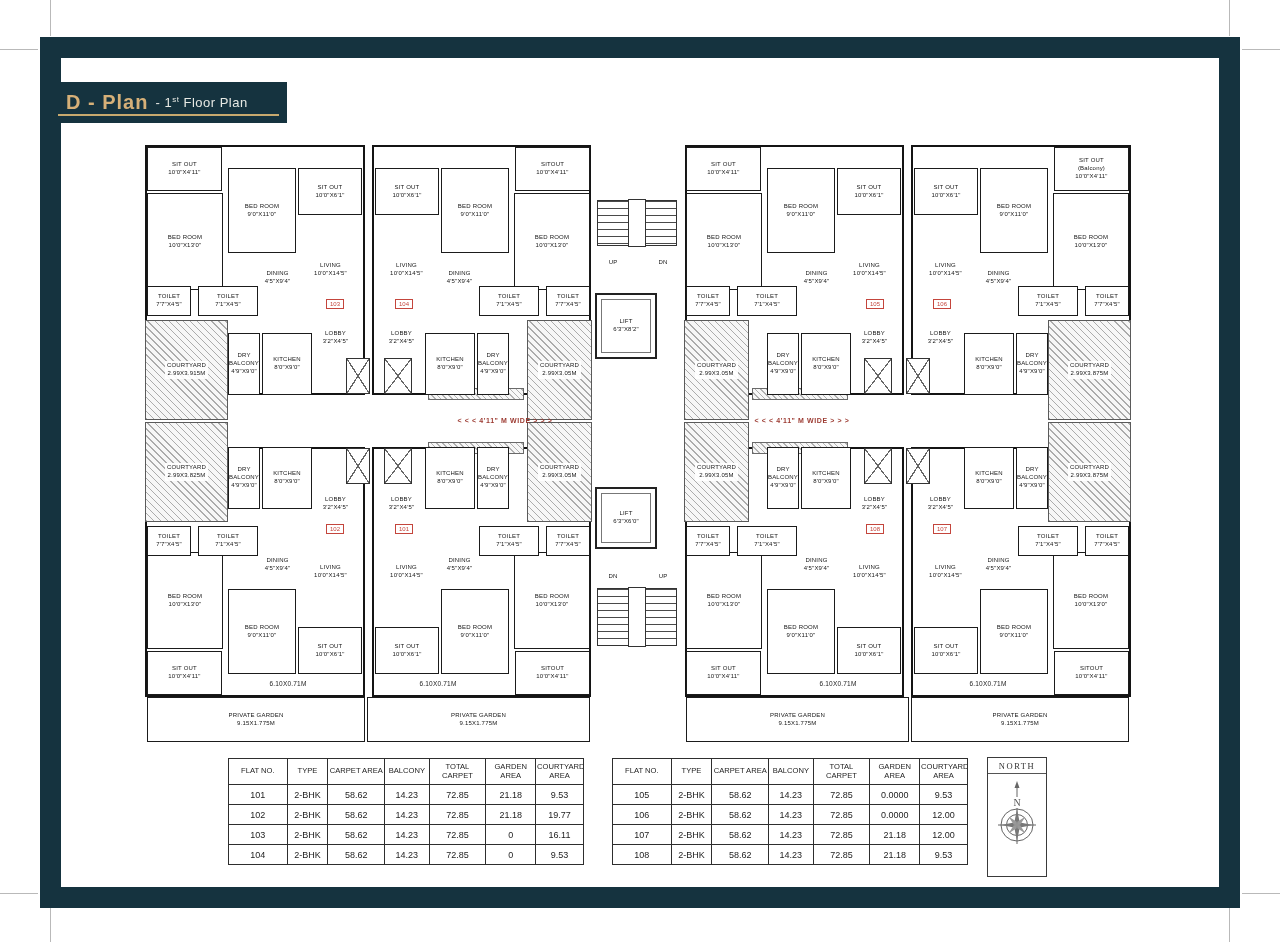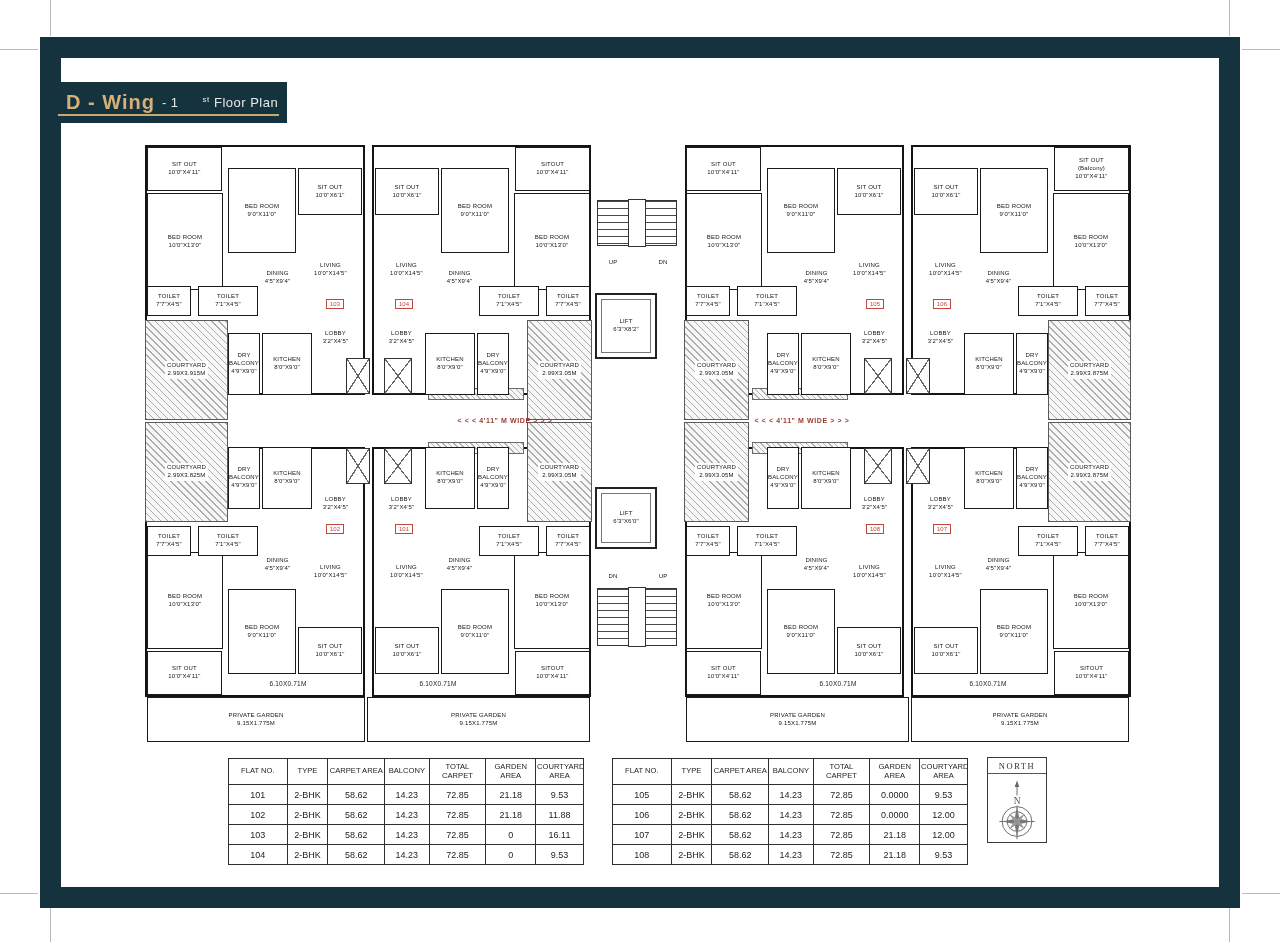--- a/index.html
+++ b/index.html
@@ -8,21 +8,21 @@
   
   .crop{position:absolute;background:#b9b9b9;}
   
   #frame{position:absolute;left:40px;top:37px;width:1200px;height:871px;
          border:21px solid #15333f;box-sizing:border-box;background:#fff;}
   
   #titlebar{position:absolute;left:40px;top:82px;width:247px;height:41px;background:#15333f;
             display:flex;align-items:center;padding-left:26px;box-sizing:border-box;z-index:20;}
   #titlebar .wing{color:#d6b078;font-weight:bold;font-size:20px;letter-spacing:1px;}
   #titlebar .floor{color:#e7e9e4;font-size:13px;margin-left:7px;letter-spacing:.5px;}
-  #titlebar .floor sup{font-size:8px;margin-left:24px;}
+  #titlebar .floor sup{font-size:8px;}
   #titlebar .rule{position:absolute;left:18px;right:8px;bottom:7px;height:2px;background:#c7a96e;}
   
   #plan{position:absolute;left:0;top:0;width:1280px;height:942px;z-index:5;}
   .el{position:absolute;box-sizing:border-box;display:flex;align-items:center;
       justify-content:center;text-align:center;}
   .el .lbl{font-size:6px;line-height:1.3;color:#161616;white-space:pre-line;letter-spacing:.2px;}
   .flat{border:2.5px solid #141414;z-index:1;}
   .room{border:1.8px solid #1b1b1b;background:#fff;z-index:3;}
   .open{z-index:4;}
   .hatch{border:1px solid #5a5a5a;z-index:2;background:#f7f7f7;
@@ -49,41 +49,41 @@
   .marker{position:absolute;z-index:7;border:1px solid #c4453c;color:#c4453c;background:#fff;
     font-size:6px;line-height:8px;height:10px;padding:0 3px;box-sizing:border-box;}
   
   .ptable{position:absolute;z-index:10;background:#fff;}
   .ptable table{border-collapse:collapse;width:100%;table-layout:fixed;}
   .ptable th,.ptable td{border:1.3px solid #2e2e2e;text-align:center;font-weight:normal;
     color:#1c1c1c;padding:0 1px;overflow:hidden;}
   .ptable th{font-size:7.6px;height:25px;line-height:1.15;}
   .ptable td{font-size:9px;height:19px;}
   
-  #north{position:absolute;left:987px;top:757px;width:60px;height:86px;border:1.5px solid #3a3a3a;
+  #north{position:absolute;left:987px;top:757px;width:60px;height:120px;border:1.5px solid #3a3a3a;
     box-sizing:border-box;z-index:10;display:flex;flex-direction:column;align-items:center;background:#fff;}
   #north .nword{font-family:"Liberation Serif",serif;font-size:8.5px;letter-spacing:1.5px;
     color:#333;padding:3px 0 2px;width:100%;text-align:center;border-bottom:1px solid #555;}
 </style>
 </head>
 <body>
 
 <div class="crop" style="left:50px;top:0;width:1px;height:36px;"></div>
 <div class="crop" style="left:0;top:49px;width:38px;height:1px;"></div>
 <div class="crop" style="left:1229px;top:0;width:1px;height:36px;"></div>
 <div class="crop" style="left:1242px;top:49px;width:38px;height:1px;"></div>
 <div class="crop" style="left:50px;top:906px;width:1px;height:36px;"></div>
 <div class="crop" style="left:0;top:893px;width:38px;height:1px;"></div>
 <div class="crop" style="left:1229px;top:906px;width:1px;height:36px;"></div>
 <div class="crop" style="left:1242px;top:893px;width:38px;height:1px;"></div>
 
 <div id="frame"></div>
 
 <div id="titlebar">
-  <span class="wing">D - Wing</span>
+  <span class="wing">D - Plan</span>
   <span class="floor"><span>- 1</span><sup>st</sup><span> Floor Plan</span></span>
   <span class="rule"></span>
 </div>
 
 <div id="plan">
     <div class="el flat" style="left: 145px; top: 145px; width: 220px; height: 250px;"></div>
     <div class="el flat" style="left: 372px; top: 145px; width: 219px; height: 250px;"></div>
     <div class="el flat" style="left: 685px; top: 145px; width: 219px; height: 250px;"></div>
     <div class="el flat" style="left: 911px; top: 145px; width: 220px; height: 250px;"></div>
     <div class="el flat" style="left: 145px; top: 447px; width: 220px; height: 250px;"></div>
@@ -597,21 +597,21 @@
           <td>21.18</td>
           <td>9.53</td>
         </tr>
         <tr>
           <td>102</td>
           <td>2-BHK</td>
           <td>58.62</td>
           <td>14.23</td>
           <td>72.85</td>
           <td>21.18</td>
-          <td>11.88</td>
+          <td>19.77</td>
         </tr>
         <tr>
           <td>103</td>
           <td>2-BHK</td>
           <td>58.62</td>
           <td>14.23</td>
           <td>72.85</td>
           <td>0</td>
           <td>16.11</td>
         </tr>

